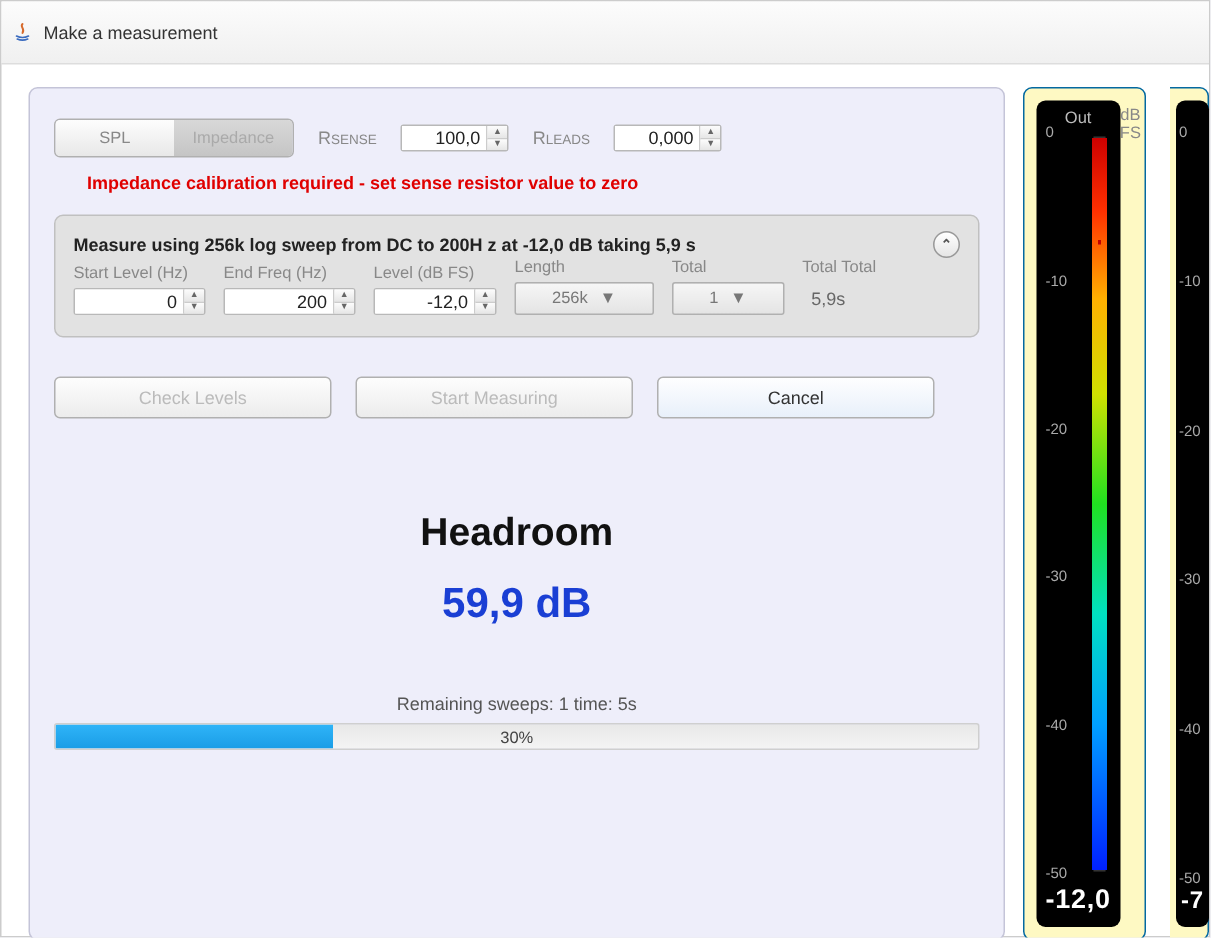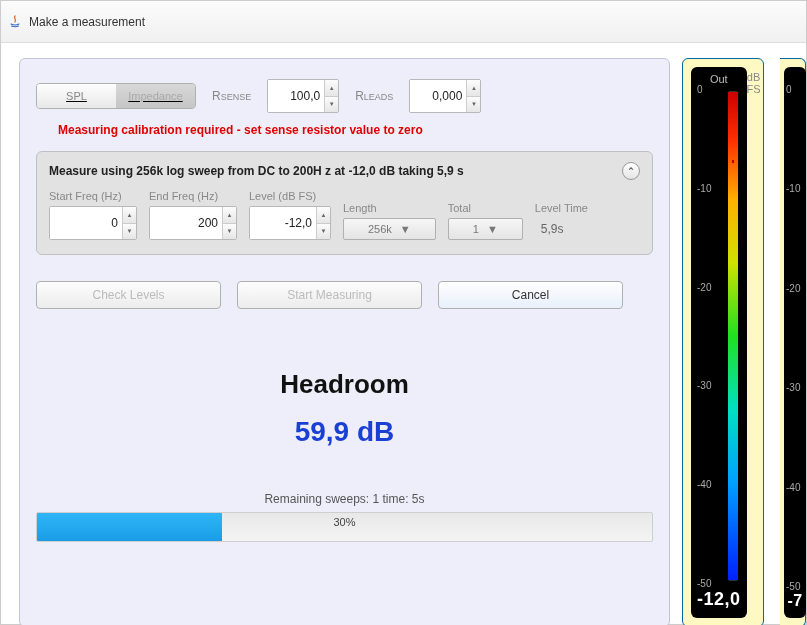--- a/index.html
+++ b/index.html
@@ -52,21 +52,20 @@
   gap: 16px;
   margin-bottom: 10px;
 }
 .segmented {
   display: flex;
   border: 1px solid #b0b0b0;
   border-radius: 4px;
   overflow: hidden;
   width: 160px;
   height: 26px;
-  text-decoration: underline;
 }
 .seg-btn {
   flex: 1;
   display: flex;
   align-items: center;
   justify-content: center;
   font-size: 11px;
   cursor: pointer;
 }
 .seg-active {
@@ -77,21 +76,21 @@
   background: linear-gradient(#d8d8d8, #c5c5c5);
   color: #aaa;
 }
 .rlabel { color: #888; font-size: 12px; display: flex; align-items: baseline; }
 .rlabel sub { font-size: 9px; }
 .num-field {
   display: inline-flex;
   align-items: stretch;
   border: 1px solid #b8b8b8;
   background: #fff;
-  height: 34px;
+  height: 18px;
   border-radius: 2px;
   justify-content: center;
 }
 .num-field input {
   border: none;
   width: 56px;
   text-align: right;
   padding: 0 4px;
   font-size: 12px;
   outline: none;
@@ -126,21 +125,20 @@
   border-radius: 6px;
   padding: 10px 12px 14px;
 }
 .sweep-head {
   display: flex;
   align-items: center;
   justify-content: space-between;
   font-weight: bold;
   font-size: 12px;
   color: #222;
-  margin-bottom: 10px;
 }
 .collapse-btn {
   width: 18px; height: 18px;
   border: 1px solid #999;
   border-radius: 50%;
   display: flex; align-items: center; justify-content: center;
   font-size: 9px;
   background: linear-gradient(#fff,#e5e5e5);
   cursor: pointer;
   color: #555;
@@ -207,21 +205,21 @@
   margin-top: 16px;
 }
 .status-line {
   text-align: center;
   color: #555;
   font-size: 12px;
   margin-top: 44px;
 }
 .progress {
   margin-top: 6px;
-  height: 30px;
+  height: 18px;
   width: 100%;
   border: 1px solid #cfcfcf;
   background: linear-gradient(#e8e8e8,#f4f4f4);
   border-radius: 2px;
   position: relative;
   overflow: hidden;
 }
 .progress-fill {
   position: absolute;
   top: 0; left: 0; bottom: 0;
@@ -369,33 +367,33 @@
         </span>
         <div class="num-field">
           <input value="0,000" style="">
           <div class="spinner">
             <div class="spin-arrow">▲</div>
             <div class="spin-arrow">▼</div>
           </div>
         </div>
       </div>
 
-      <div class="warn">Measuring calibration required - set sense resistor value to zero</div>
+      <div class="warn">Impedance calibration required - set sense resistor value to zero</div>
 
       <div class="sweep-box">
         <div class="sweep-head">
           <span>Measure using  256k log sweep from DC to 200H z at -12,0 dB taking 5,9 s</span>
           <div class="collapse-btn">
             <span>⌃</span>
           </div>
         </div>
         <div class="sweep-fields">
 
           <div class="field-col">
-            <span class="field-label">Start Freq (Hz)</span>
+            <span class="field-label">Start Level (Hz)</span>
             <div class="num-field">
               <input style="width: 72px;" value="0">
               <div class="spinner">
                   <div class="spin-arrow">▲</div>
                   <div class="spin-arrow">▼</div>
                 </div>
             </div>
           </div>
 
           <div class="field-col">
@@ -430,21 +428,21 @@
 
           <div class="field-col">
             <span class="field-label">Total</span>
             <div class="select-like">
               <span>1</span>
               <span class="dropdown-arrow">▼</span>
             </div>
           </div>
 
           <div class="field-col">
-            <span class="field-label">Level Time</span>
+            <span class="field-label">Total Total</span>
             <span class="total-time-val">5,9s</span>
           </div>
 
         </div>
       </div>
 
       <div class="btn-row">
         <div class="btn btn-wide btn-disabled">Check Levels</div>
         <div class="btn btn-wide btn-disabled">Start Measuring</div>
         <div class="btn btn-wide btn-cancel">Cancel</div>

